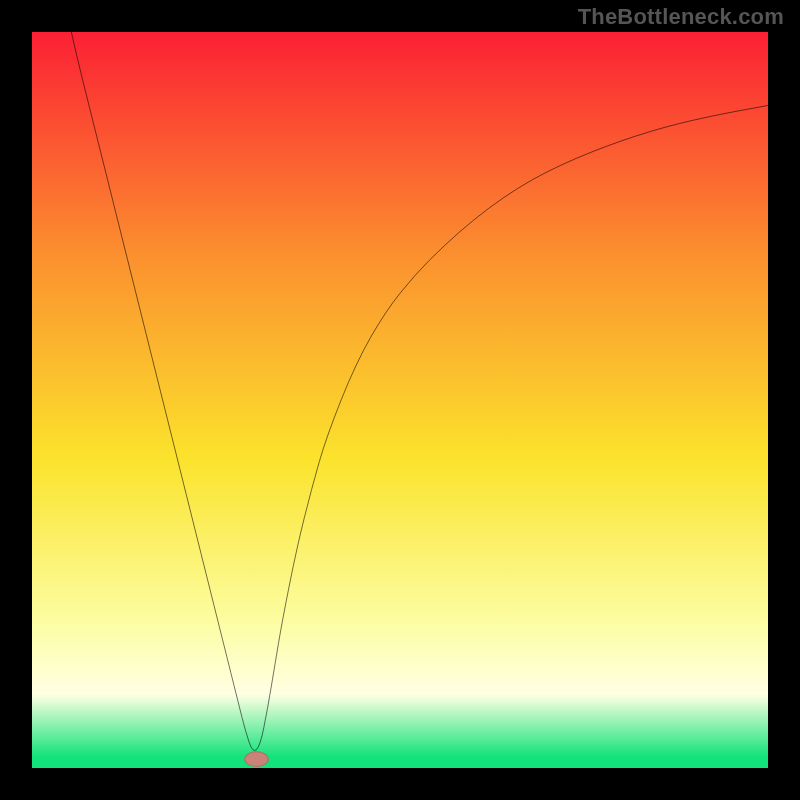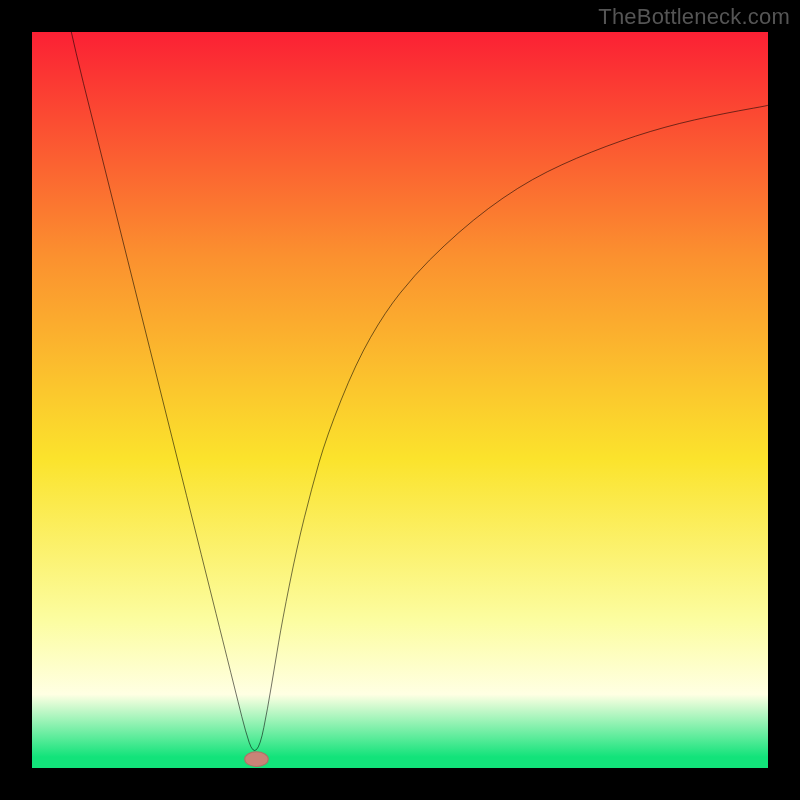--- a/index.html
+++ b/index.html
@@ -13,24 +13,24 @@
   }
   .stage {
     position: relative;
     width: 800px;
     height: 800px;
     background: #000;
   }
   .watermark {
     position: absolute;
     top: 4px;
-    right: 10px;
+    right: 16px;
     color: #555;
     font-size: 22px;
-    font-weight: 400;
+    font-weight: 700;
     letter-spacing: 0.2px;
     user-select: none;
   }
   .plot {
     position: absolute;
     left: 32px;
     top: 32px;
     width: 736px;
     height: 736px;
     

